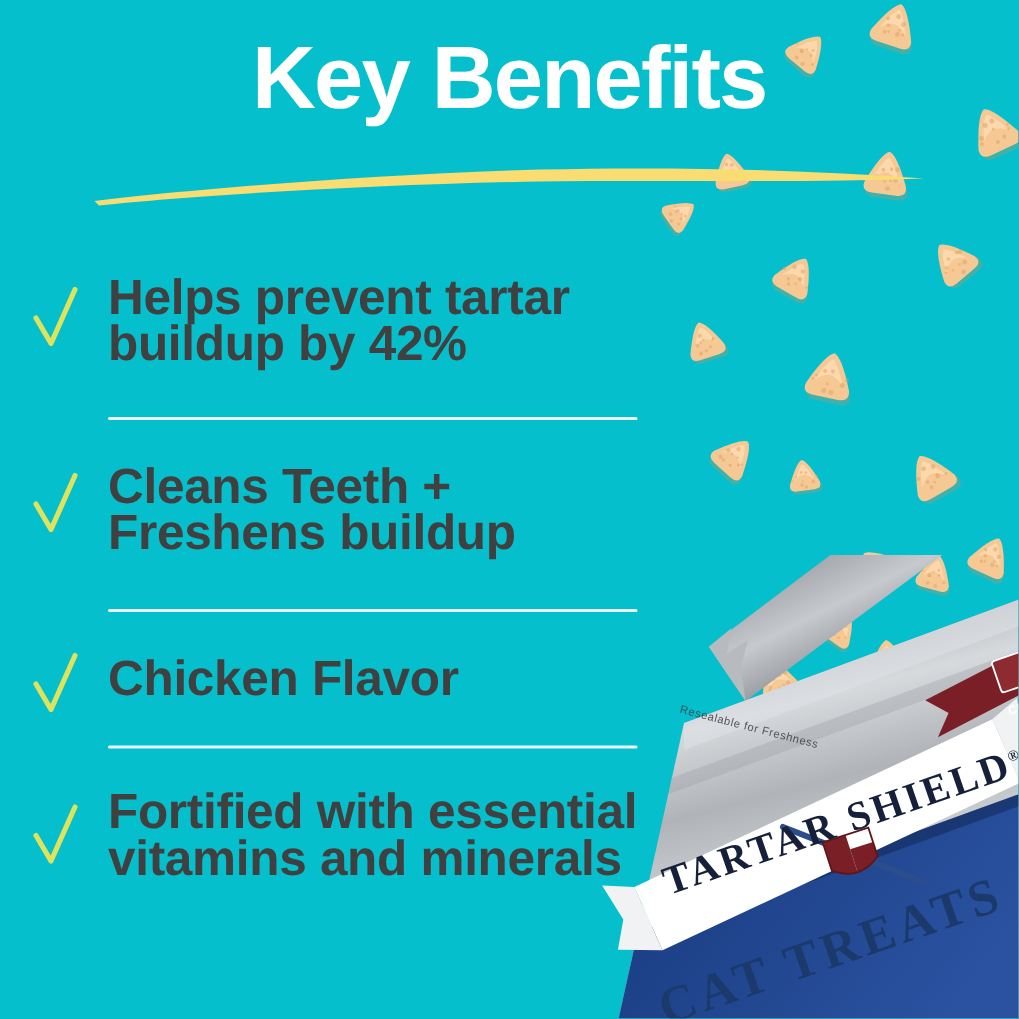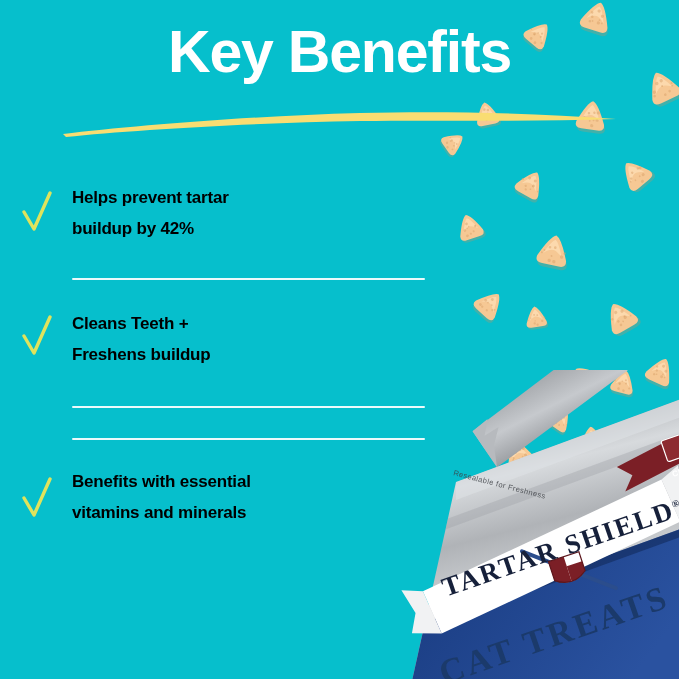--- a/index.html
+++ b/index.html
@@ -30,23 +30,23 @@
   }
   .swoosh{position:absolute;left:60px;top:100px;}
 
   
   .benefits{position:absolute;left:0;top:176px;width:460px;}
   .benefit{position:relative;padding-left:72px;}
   .benefit .check{
     position:absolute;left:22px;top:0;width:30px;height:44px;
   }
   .benefit .btext{
-    color:#000000;
+    color:#404040;
     font-weight:bold;
-    font-size:17px;
+    font-size:33px;
     line-height:31px;
     letter-spacing:-0.2px;
     white-space:pre-line;
   }
   .divider{
     height:2px;background:#ffffff;opacity:.92;
     margin:0 0 0 72px;width:353px;border-radius:2px;
   }
   .b1{margin-top:6px;}
   .b1 .check{top:8px;}
@@ -476,28 +476,34 @@
     <div class="benefit b2" style="margin-top:28px">
       <svg class="check" viewBox="0 0 30 44">
         <path d="M2,22 L12,39 L28,3" fill="none" stroke="#dfe35c" stroke-width="3.4" stroke-linecap="round" stroke-linejoin="round"></path>
       </svg>
       <div class="btext">Cleans Teeth +
 Freshens buildup</div>
     </div>
     <div class="gap2"></div>
     <div class="divider"></div>
 
+    <div class="benefit b3" style="margin-top:28px">
+      <svg class="check" viewBox="0 0 30 44">
+        <path d="M2,22 L12,39 L28,3" fill="none" stroke="#dfe35c" stroke-width="3.4" stroke-linecap="round" stroke-linejoin="round"></path>
+      </svg>
+      <div class="btext">Chicken Flavor</div>
+    </div>
     <div class="gap3"></div>
     <div class="divider"></div>
 
     <div class="benefit b4" style="margin-top:26px">
       <svg class="check" viewBox="0 0 30 44">
         <path d="M2,22 L12,39 L28,3" fill="none" stroke="#dfe35c" stroke-width="3.4" stroke-linecap="round" stroke-linejoin="round"></path>
       </svg>
-      <div class="btext">Benefits with essential
+      <div class="btext">Fortified with essential
 vitamins and minerals</div>
     </div>
   </div>
 
   <div class="package">
     <svg width="300" height="320" viewBox="0 0 300 320" style="position:absolute;left:0;top:0">
       <defs>
         <linearGradient id="foil" x1="0" y1="0" x2="0.25" y2="1">
           <stop offset="0%" stop-color="#cfd2d5"></stop>
           <stop offset="18%" stop-color="#a9acb0"></stop>

